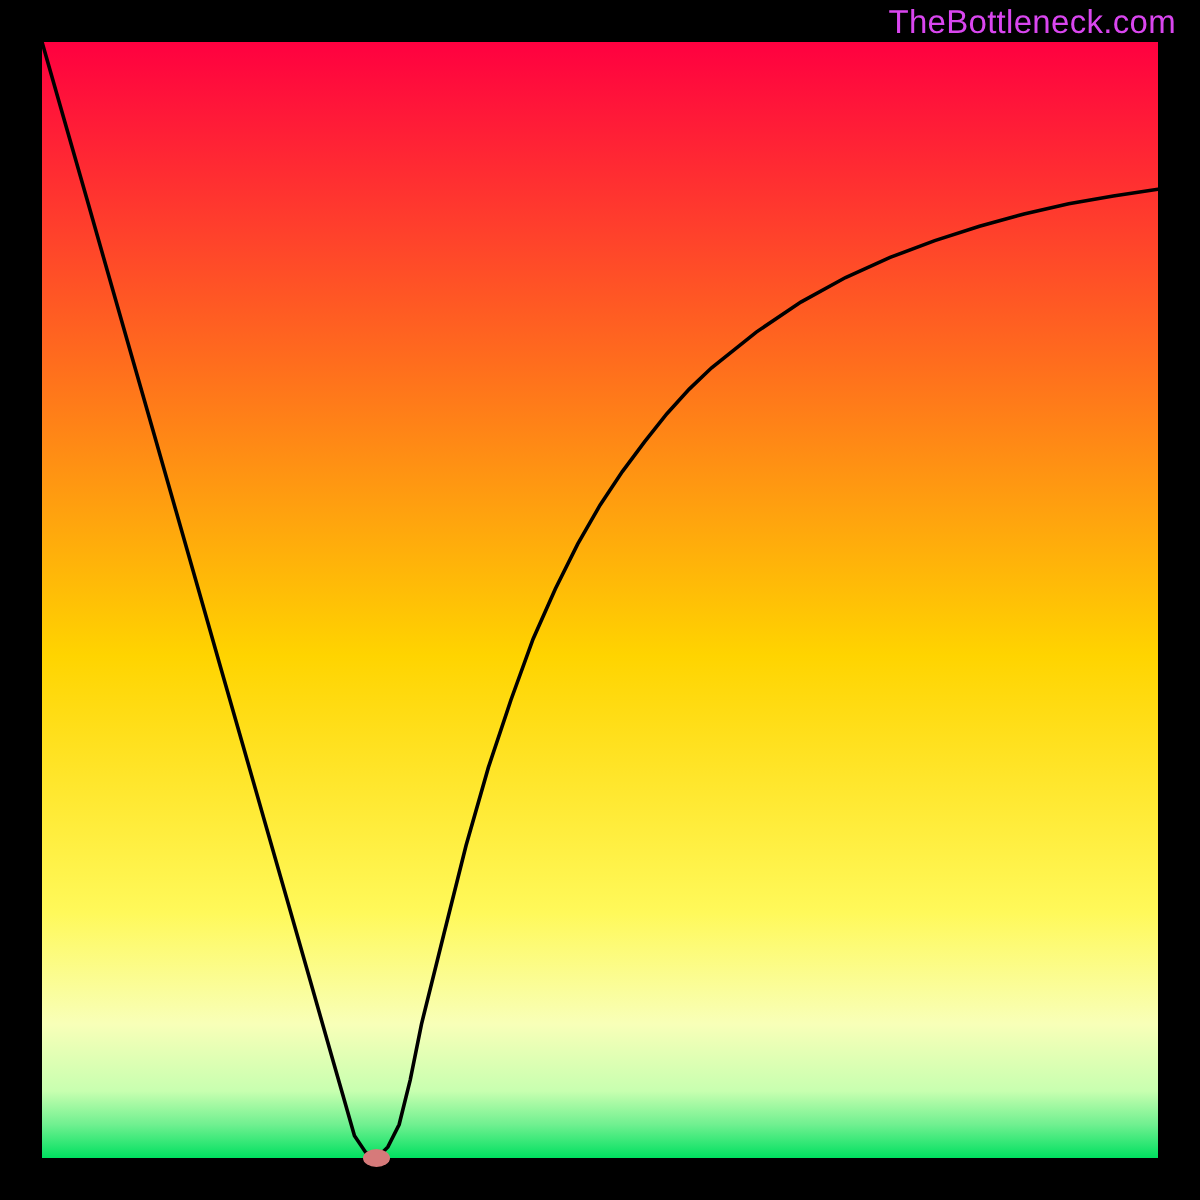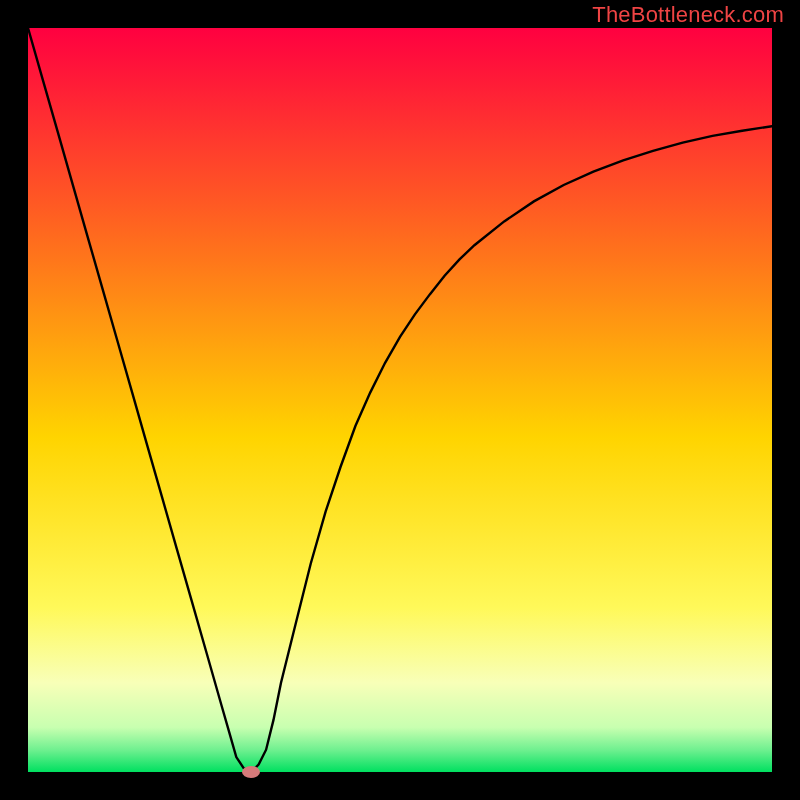--- a/index.html
+++ b/index.html
@@ -8,21 +8,21 @@
     height: 800px;
     background: #000;
     position: relative;
     font-family: Arial, Helvetica, sans-serif;
     overflow: hidden;
   }
   .watermark {
     position: absolute;
     top: 2px;
     right: 16px;
-    color: #ef4444;
+    color: #d946ef;
     font-size: 22px;
     font-weight: 500;
     z-index: 10;
     letter-spacing: 0.2px;
   }
   .plot-area {
     position: absolute;
     left: 28px;
     top: 28px;
     width: 744px;

